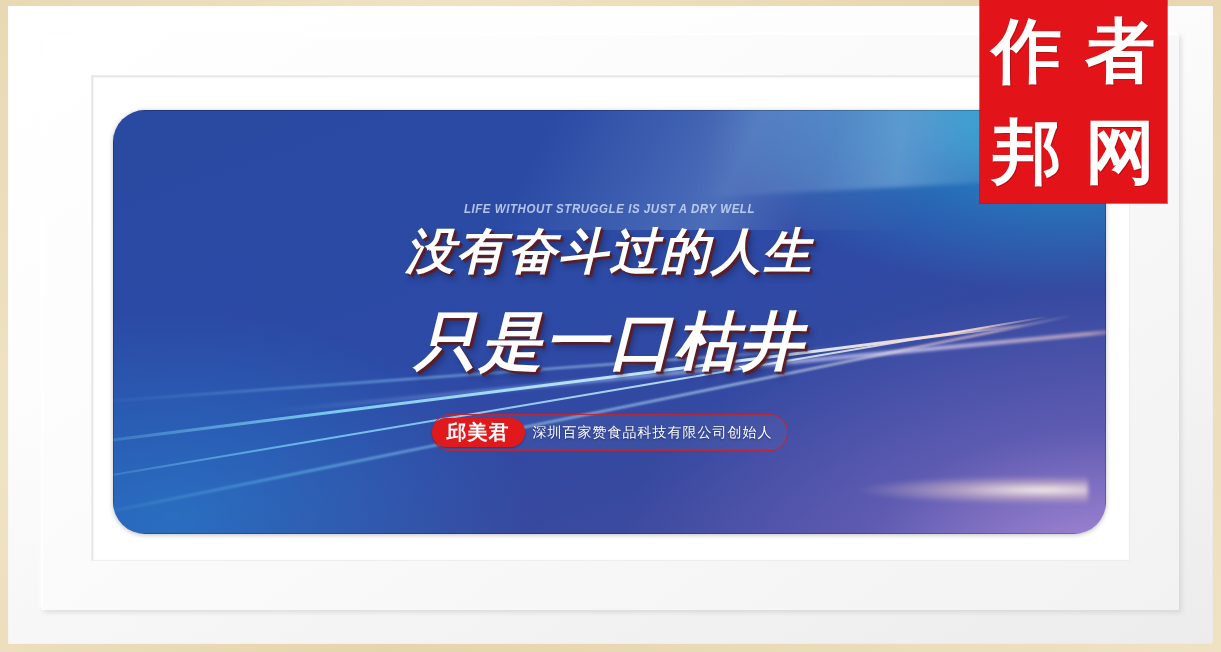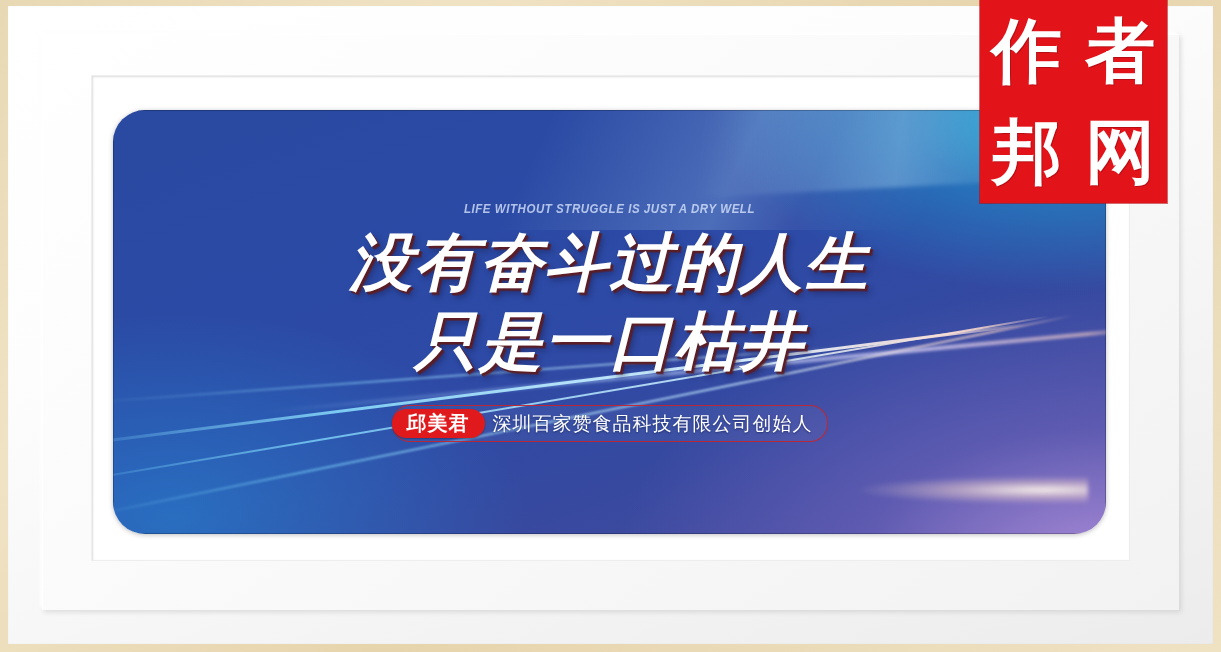--- a/index.html
+++ b/index.html
@@ -100,25 +100,25 @@
     position:absolute;left:0;right:0;text-align:center;
     font-weight:900;font-style:italic;color:#ffffff;
     font-family:"DejaVu Sans","Liberation Sans",sans-serif;
     letter-spacing:2px;
     text-shadow:
        2px 2px 0 rgba(92,28,34,0.92),
        3px 3px 0 rgba(92,28,34,0.55),
        4px 5px 6px rgba(20,20,60,0.45);
     white-space:nowrap;
   }
-  .h-line1{top:122px;font-size:63px;line-height:72px;font-family:Liberation Mono, monospace;}
+  .h-line1{top:106px;font-size:49px;line-height:72px;}
   .h-line2{top:196px;font-size:63px;line-height:72px;text-align:center;}
 
   .credit-wrap{
-    position:absolute;left:0;right:0;top:295px;display:flex;
+    position:absolute;left:0;right:0;top:304px;display:flex;
     justify-content:center;align-items:center;
   }
   .credit-box{
     display:flex;align-items:center;
     border:1.6px solid rgba(196,36,46,0.92);
     border-radius:18px;
     padding:0 14px 0 0;
     height:35px;
     background:rgba(255,255,255,0.04);
   }
@@ -131,21 +131,21 @@
     border-radius:17px;
     padding:4px 15px 5px;
     margin-left:-1px;
     line-height:1;
     box-shadow:0 1px 2px rgba(0,0,0,0.3);
     font-family:"DejaVu Sans","Liberation Sans",sans-serif;
     white-space:nowrap;
   }
   .company{
     color:#ffffff;
-    font-size:19px;
+    font-size:14px;
     font-weight:500;
     letter-spacing:1px;
     margin-left:8px;
     text-shadow:0 1px 2px rgba(10,20,70,0.55);
     font-family:"DejaVu Sans","Liberation Sans",sans-serif;
     white-space:nowrap;
   }
 
   
   .watermark{

